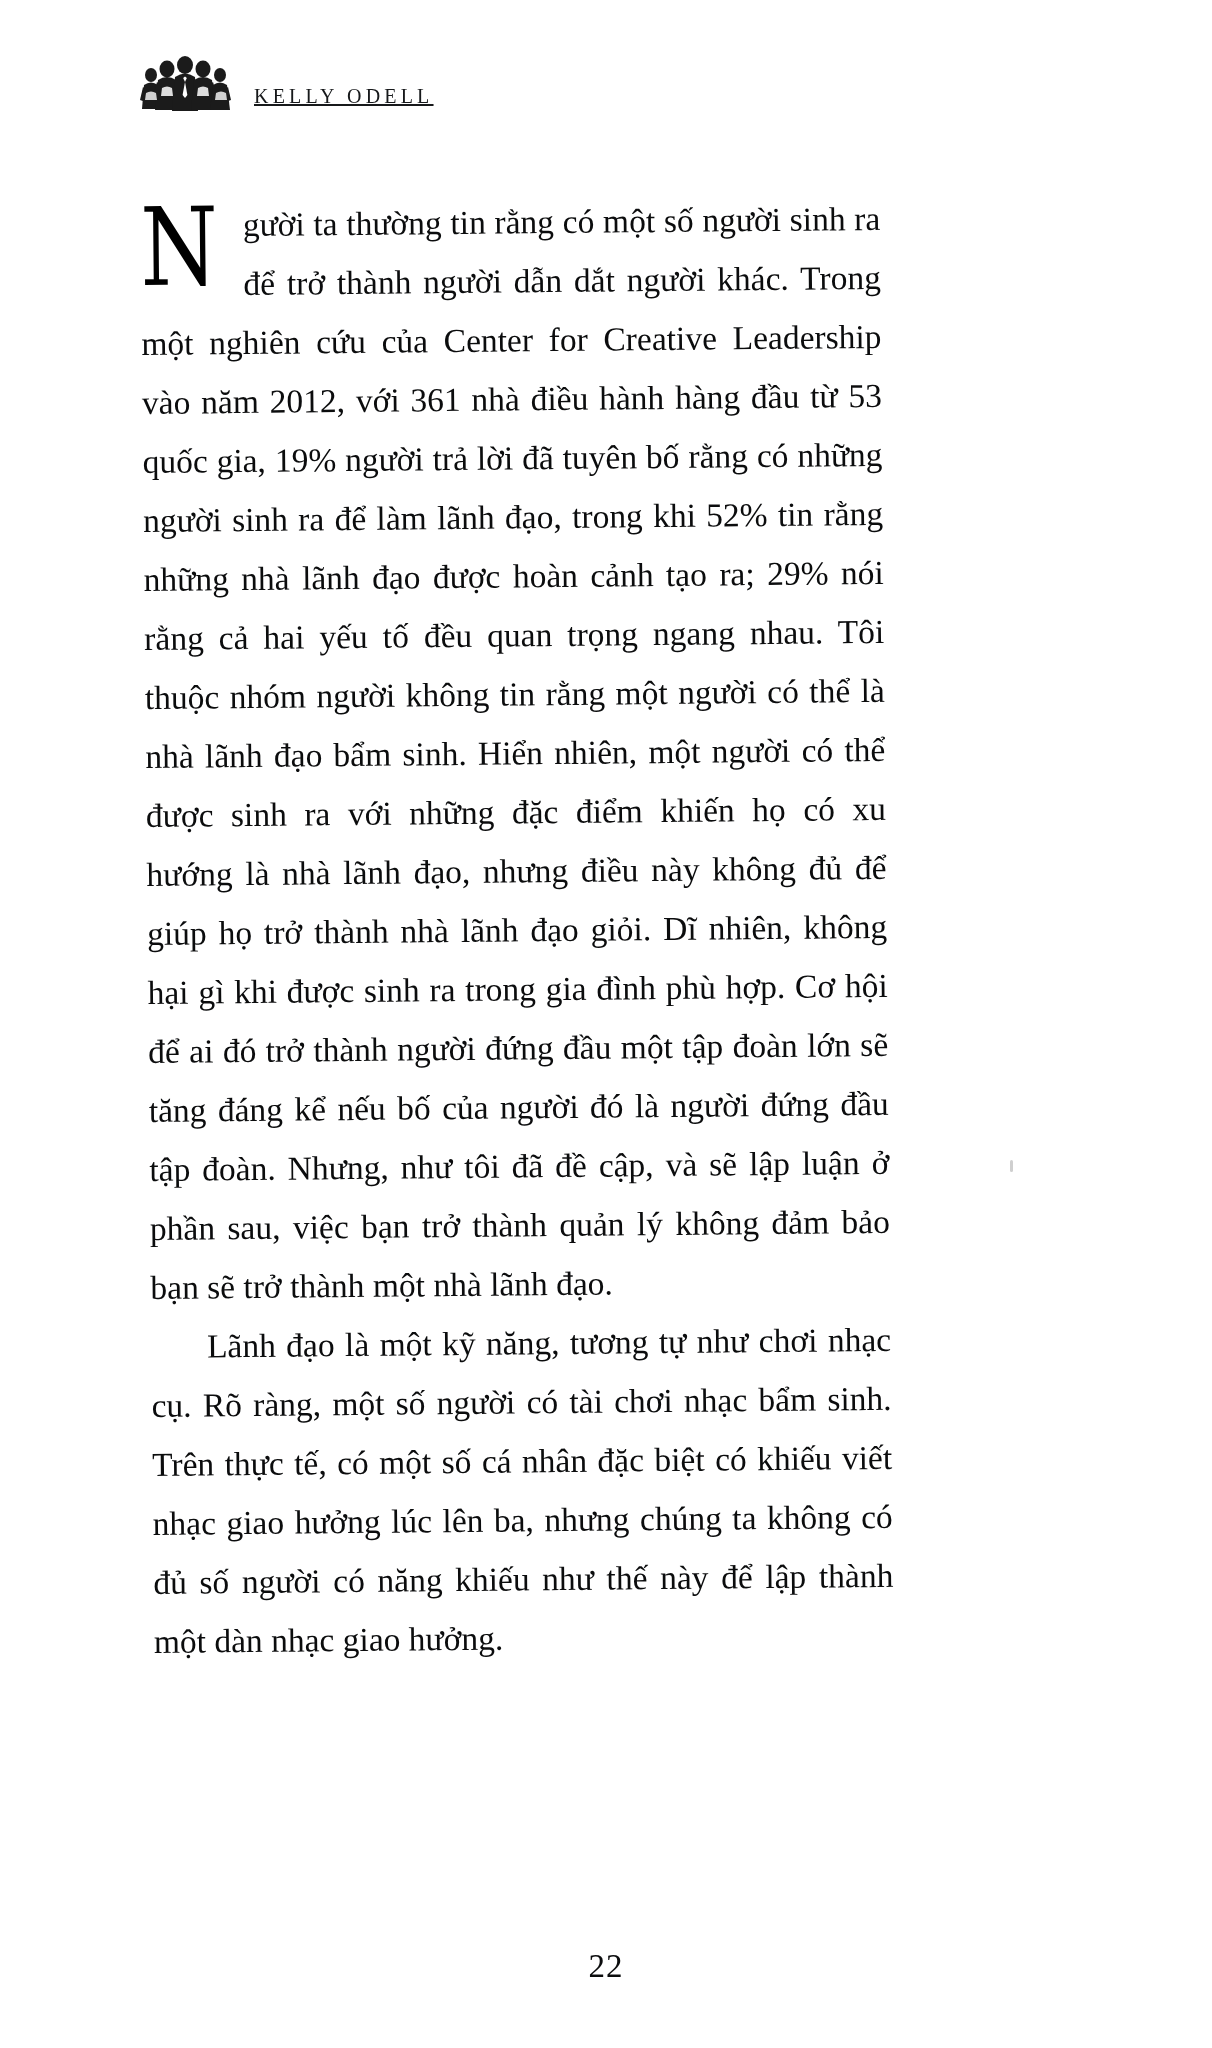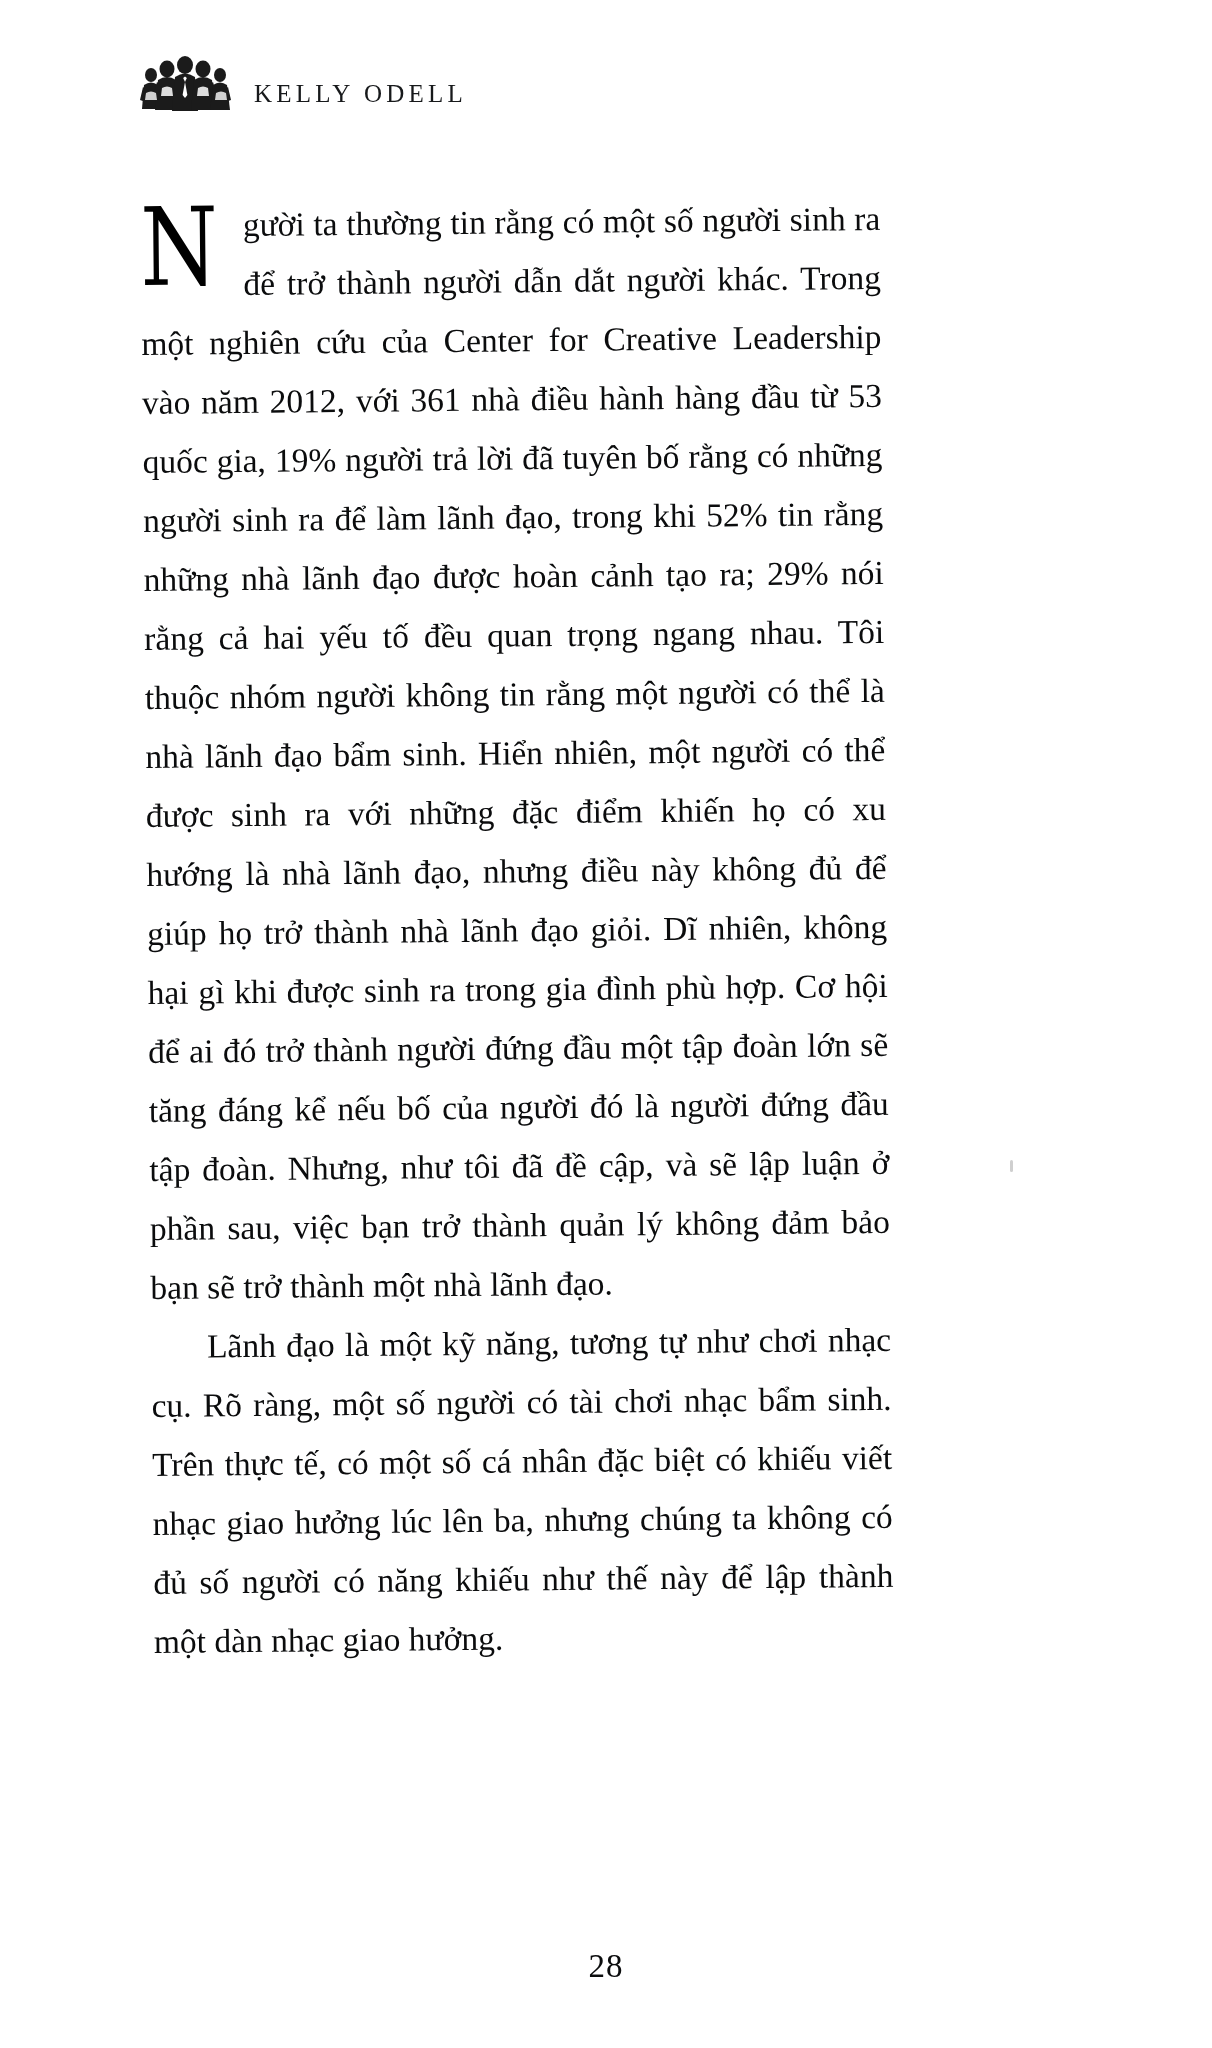--- a/index.html
+++ b/index.html
@@ -33,26 +33,27 @@
   }
 
   .logo-figures {
     width: 92px;
     height: 58px;
     display: block;
   }
 
   .author-name {
     font-family: "Liberation Serif", "DejaVu Serif", serif;
-    font-size: 25px;
+    font-size: 20px;
     letter-spacing: 4.2px;
     color: #17191b;
     line-height: 1;
     padding-bottom: 6px;
     white-space: nowrap;
+    text-decoration: underline;
   }
 
   
   .textblock {
     position: absolute;
     left: 140px;
     top: 196px;
     width: 740px;
   }
 
@@ -160,15 +161,15 @@
   <div class="textblock">
     <div class="skew-wrap">
       <p class="para"><span class="dropcap">N</span><span>gười ta thường tin rằng có một số người sinh ra để trở thành người dẫn dắt người khác. Trong một nghiên cứu của Center for Creative Leadership vào năm 2012, với 361 nhà điều hành hàng đầu từ 53 quốc gia, 19% người trả lời đã tuyên bố rằng có những người sinh ra để làm lãnh đạo, trong khi 52% tin rằng những nhà lãnh đạo được hoàn cảnh tạo ra; 29% nói rằng cả hai yếu tố đều quan trọng ngang nhau. Tôi thuộc nhóm người không tin rằng một người có thể là nhà lãnh đạo bẩm sinh. Hiển nhiên, một người có thể được sinh ra với những đặc điểm khiến họ có xu hướng là nhà lãnh đạo, nhưng điều này không đủ để giúp họ trở thành nhà lãnh đạo giỏi. Dĩ nhiên, không hại gì khi được sinh ra trong gia đình phù hợp. Cơ hội để ai đó trở thành người đứng đầu một tập đoàn lớn sẽ tăng đáng kể nếu bố của người đó là người đứng đầu tập đoàn. Nhưng, như tôi đã đề cập, và sẽ lập luận ở phần sau, việc bạn trở thành quản lý không đảm bảo bạn sẽ trở thành một nhà lãnh đạo.</span></p>
 
       <p class="para"><span>Lãnh đạo là một kỹ năng, tương tự như chơi nhạc cụ. Rõ ràng, một số người có tài chơi nhạc bẩm sinh. Trên thực tế, có một số cá nhân đặc biệt có khiếu viết nhạc giao hưởng lúc lên ba, nhưng chúng ta không có đủ số người có năng khiếu như thế này để lập thành một dàn nhạc giao hưởng.</span></p>
     </div>
   </div>
 
   <span class="speckle" style="left:1010px; top:1160px;"></span>
 
-  <div class="folio">28</div>
+  <div class="folio">22</div>
 
 </div>
 
 </body></html>

